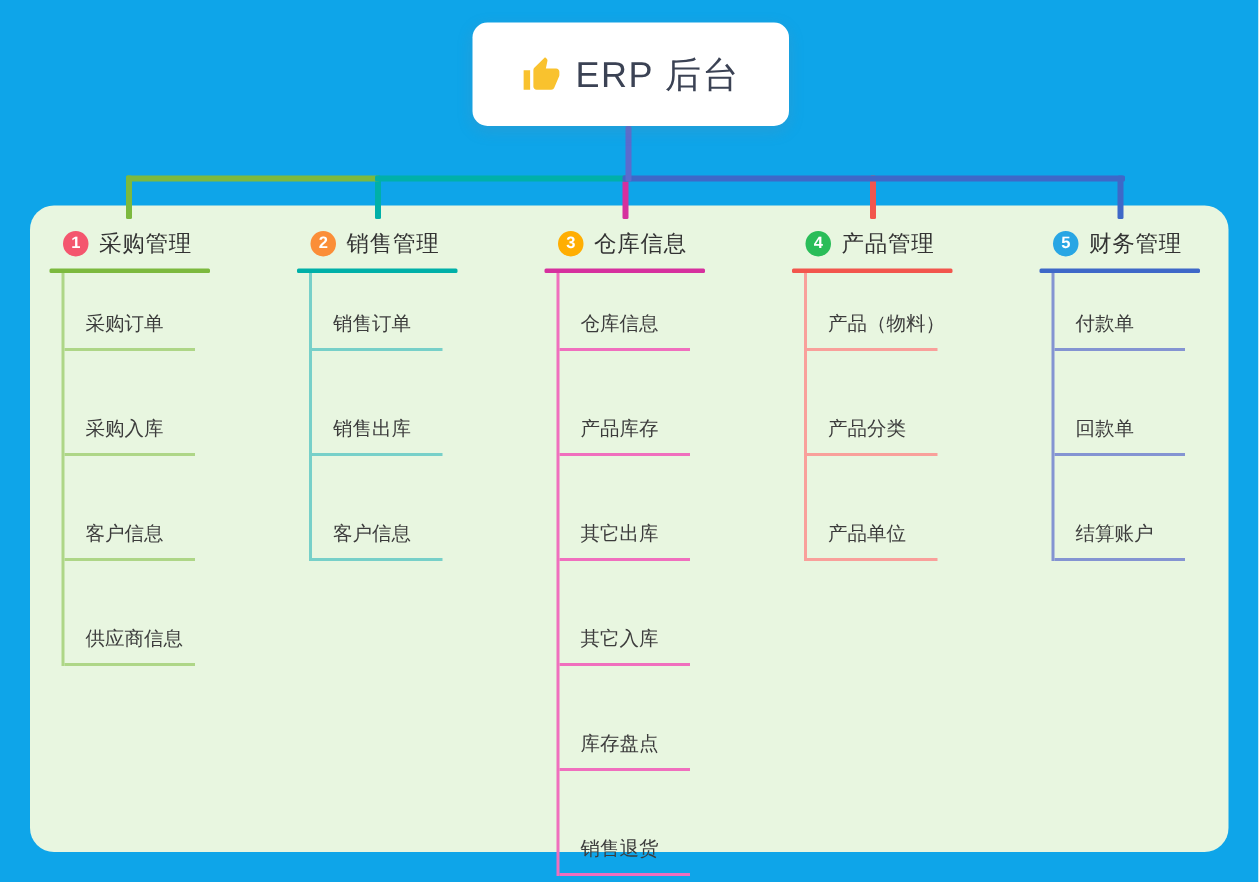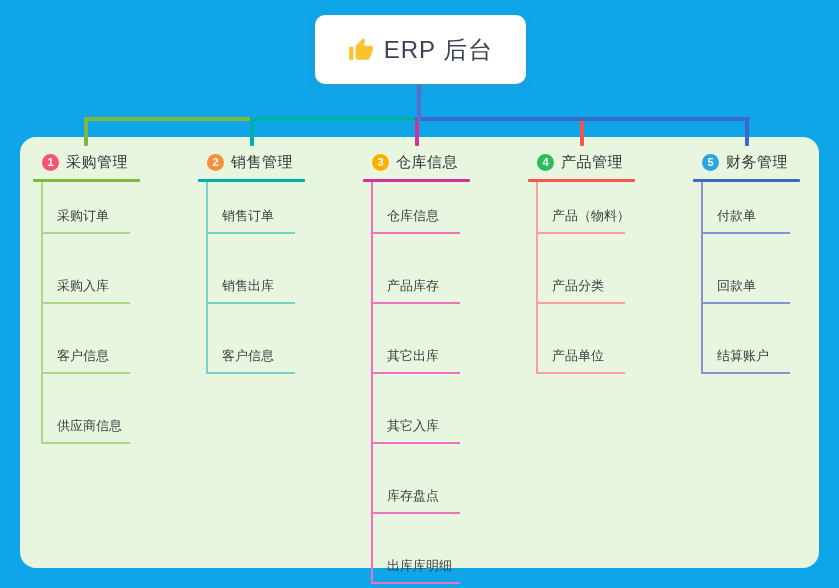--- a/index.html
+++ b/index.html
@@ -142,21 +142,21 @@
           </div>
           <div class="item">
             <span class="item-label">其它入库</span>
             <div class="item-line" style="background: rgb(240, 111, 190);"></div>
           </div>
           <div class="item">
             <span class="item-label">库存盘点</span>
             <div class="item-line" style="background: rgb(240, 111, 190);"></div>
           </div>
           <div class="item">
-            <span class="item-label">出库库明细</span>
+            <span class="item-label">销售退货</span>
             <div class="item-line" style="background: rgb(240, 111, 190);"></div>
           </div>
         </div>
       </div>
       <div class="branch" style="left: 528px;">
         <div class="branch-heading">
           <span class="badge" style="background: rgb(42, 189, 89);">4</span>
           <span class="branch-label">产品管理</span>
         </div>
         <div class="heading-underline" style="background: rgb(242, 86, 77);"></div>

